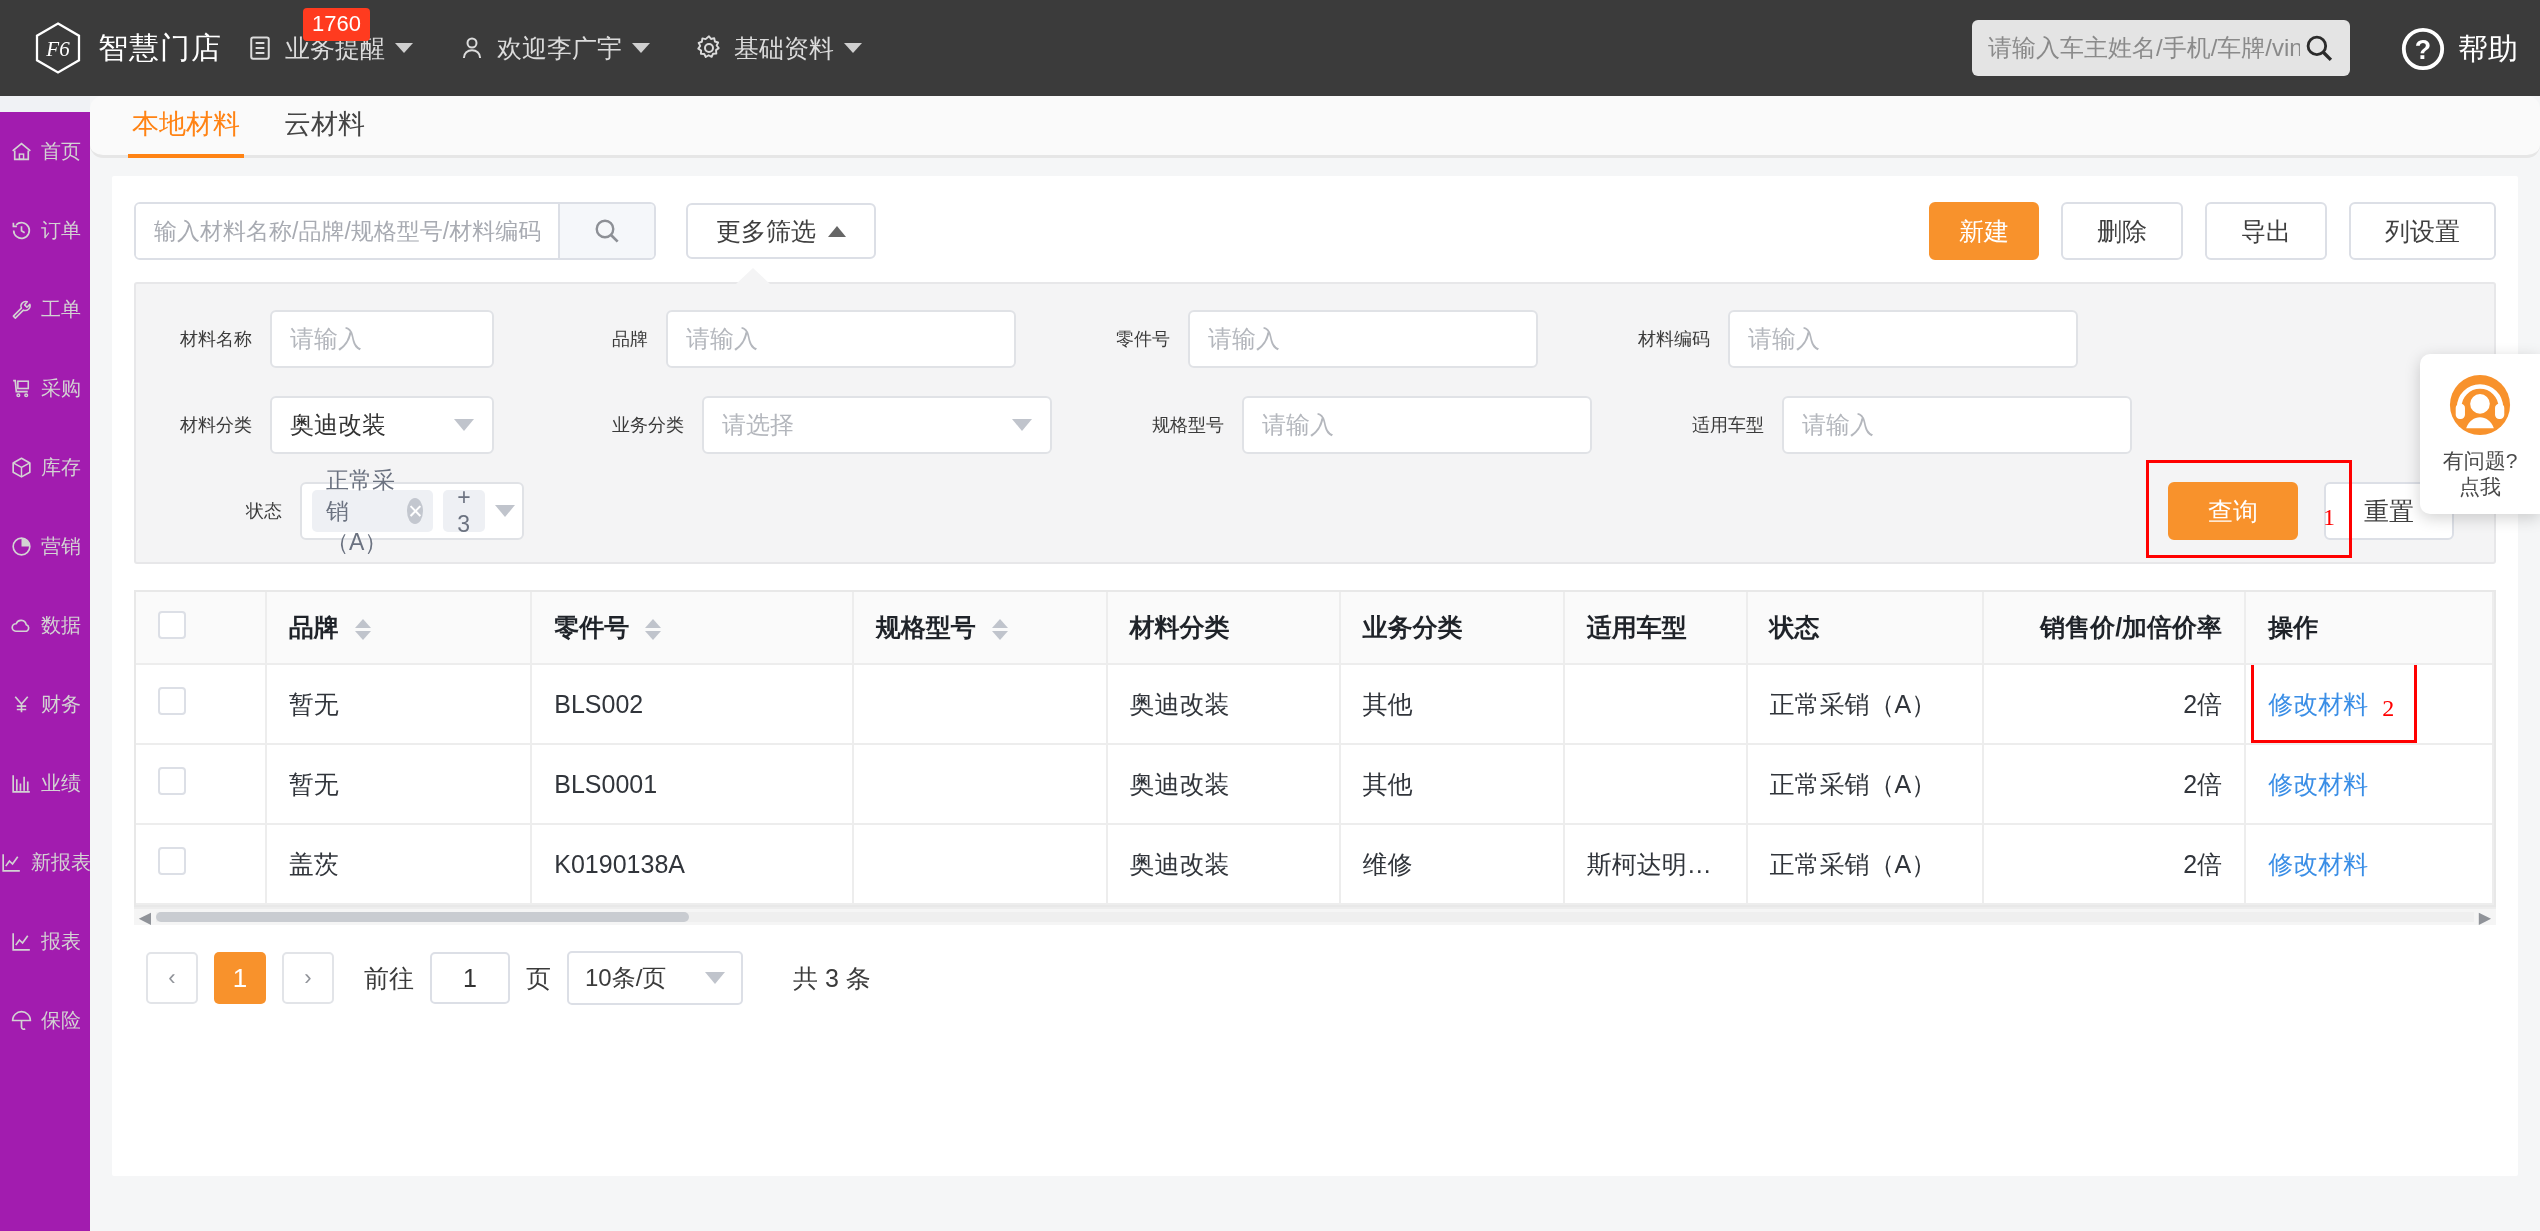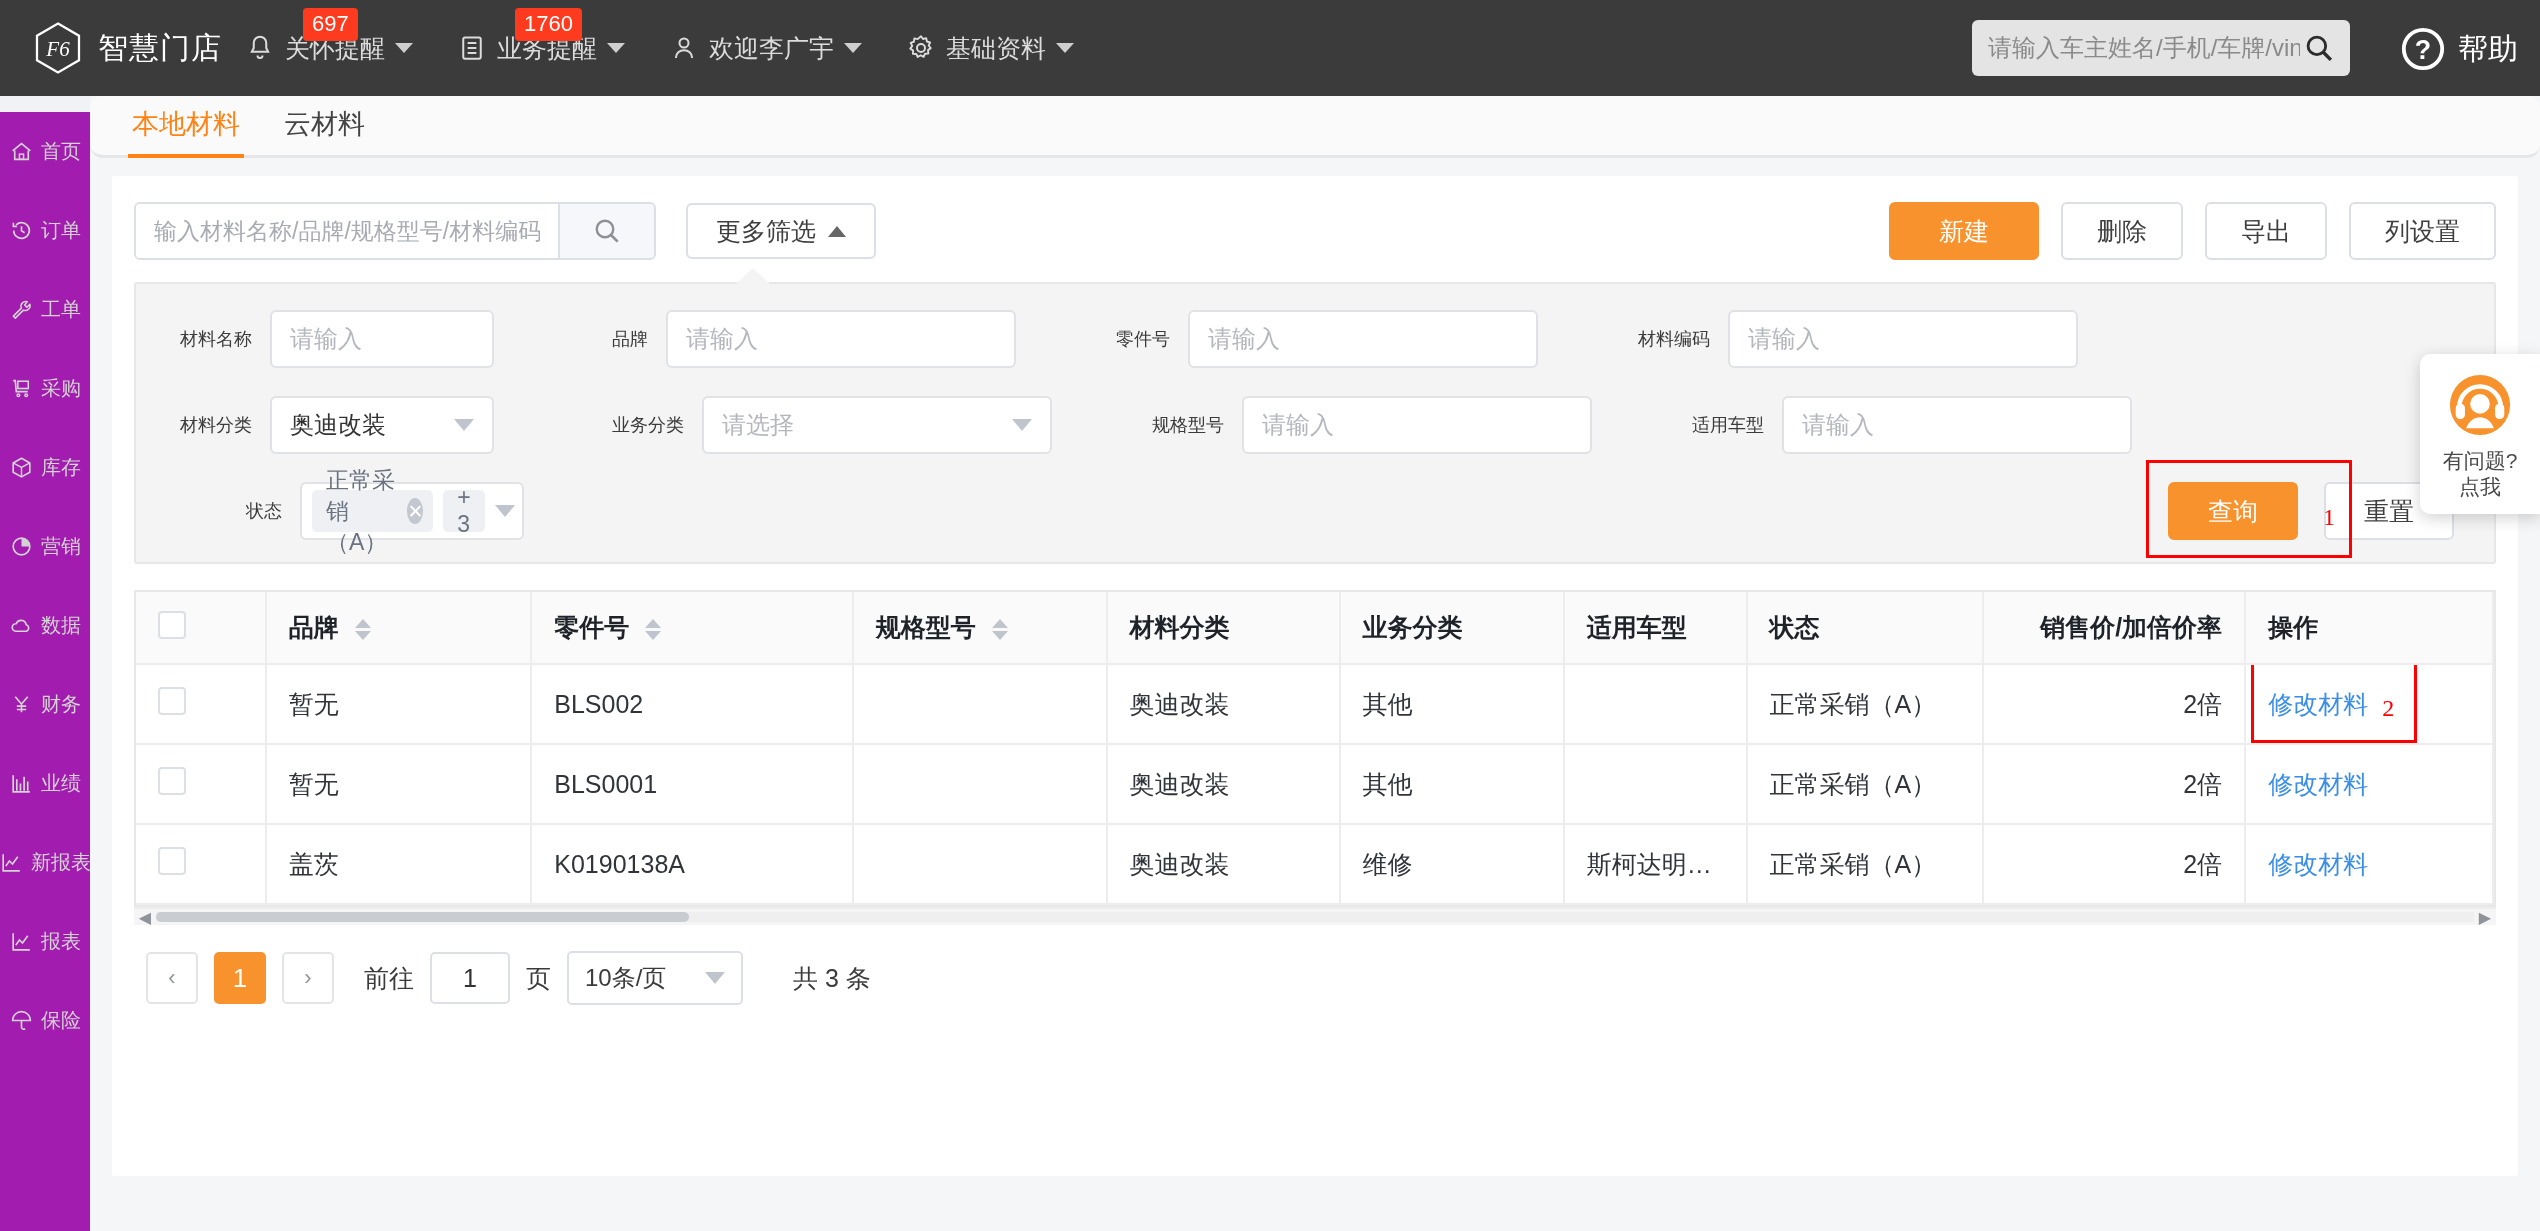--- a/index.html
+++ b/index.html
@@ -118,21 +118,21 @@
     display: inline-block; border-left: 9px solid transparent;
     border-right: 9px solid transparent; border-bottom: 11px solid #666;
   }
   .tb-right { margin-left: auto; display: flex; align-items: center; gap: 22px; }
   .btn {
     height: 58px; border-radius: 6px; border: 2px solid #dcdfe6; background: #fff;
     font-size: 25px; color: #3f3f3f; padding: 0 34px; cursor: pointer;
     display: flex; align-items: center; justify-content: center;
     font-family: "Liberation Sans", sans-serif;
   }
-  .btn.primary { background: #f8922c; border-color: #f8922c; color: #fff; padding: 0 48px; }
+  .btn.primary { background: #f8922c; border-color: #f8922c; color: #fff; padding: 0 28px; }
 
   
   .filter-panel {
     margin: 22px 22px 0 22px; background: #f4f4f5; border: 2px solid #e7e7e9;
     border-radius: 3px; padding: 26px 0 22px 0; position: relative;
   }
   .filter-arrow {
     position: absolute; top: -16px; left: 600px; width: 0; height: 0;
     border-left: 17px solid transparent; border-right: 17px solid transparent;
     border-bottom: 16px solid #f4f4f5;
@@ -245,29 +245,20 @@
 
 <div class="topbar">
   <div class="brand">
     <svg class="brand-logo" viewBox="0 0 64 64">
       <polygon points="32,4 56,18 56,46 32,60 8,46 8,18" fill="none" stroke="#ffffff" stroke-width="2.6"></polygon>
       <text x="32" y="41" font-size="24" font-style="italic" fill="#ffffff" text-anchor="middle" font-family="Liberation Serif, serif">F6</text>
     </svg>
     <span class="brand-name">智慧门店</span>
   </div>
 
-  <div class="nav-item">
-    <svg class="nav-ico" viewBox="0 0 24 24">
-      <path d="M12 3a5 5 0 0 0-5 5v4l-1.5 3h13L17 12V8a5 5 0 0 0-5-5z" fill="none" stroke="#dcdcdc" stroke-width="1.6"></path>
-      <path d="M10 18a2 2 0 0 0 4 0" fill="none" stroke="#dcdcdc" stroke-width="1.6"></path>
-    </svg>
-    <span class="nav-label">关怀提醒</span>
-    <span class="caret-down"></span>
-    <span class="badge">697</span>
-  </div>
 
   <div class="nav-item">
     <svg class="nav-ico" viewBox="0 0 24 24">
       <rect x="5" y="3.5" width="14" height="17" rx="1.5" fill="none" stroke="#dcdcdc" stroke-width="1.6"></rect>
       <line x1="8.5" y1="8" x2="15.5" y2="8" stroke="#dcdcdc" stroke-width="1.6"></line>
       <line x1="8.5" y1="12" x2="15.5" y2="12" stroke="#dcdcdc" stroke-width="1.6"></line>
       <line x1="8.5" y1="16" x2="15.5" y2="16" stroke="#dcdcdc" stroke-width="1.6"></line>
     </svg>
     <span class="nav-label">业务提醒</span>
     <span class="caret-down"></span>

